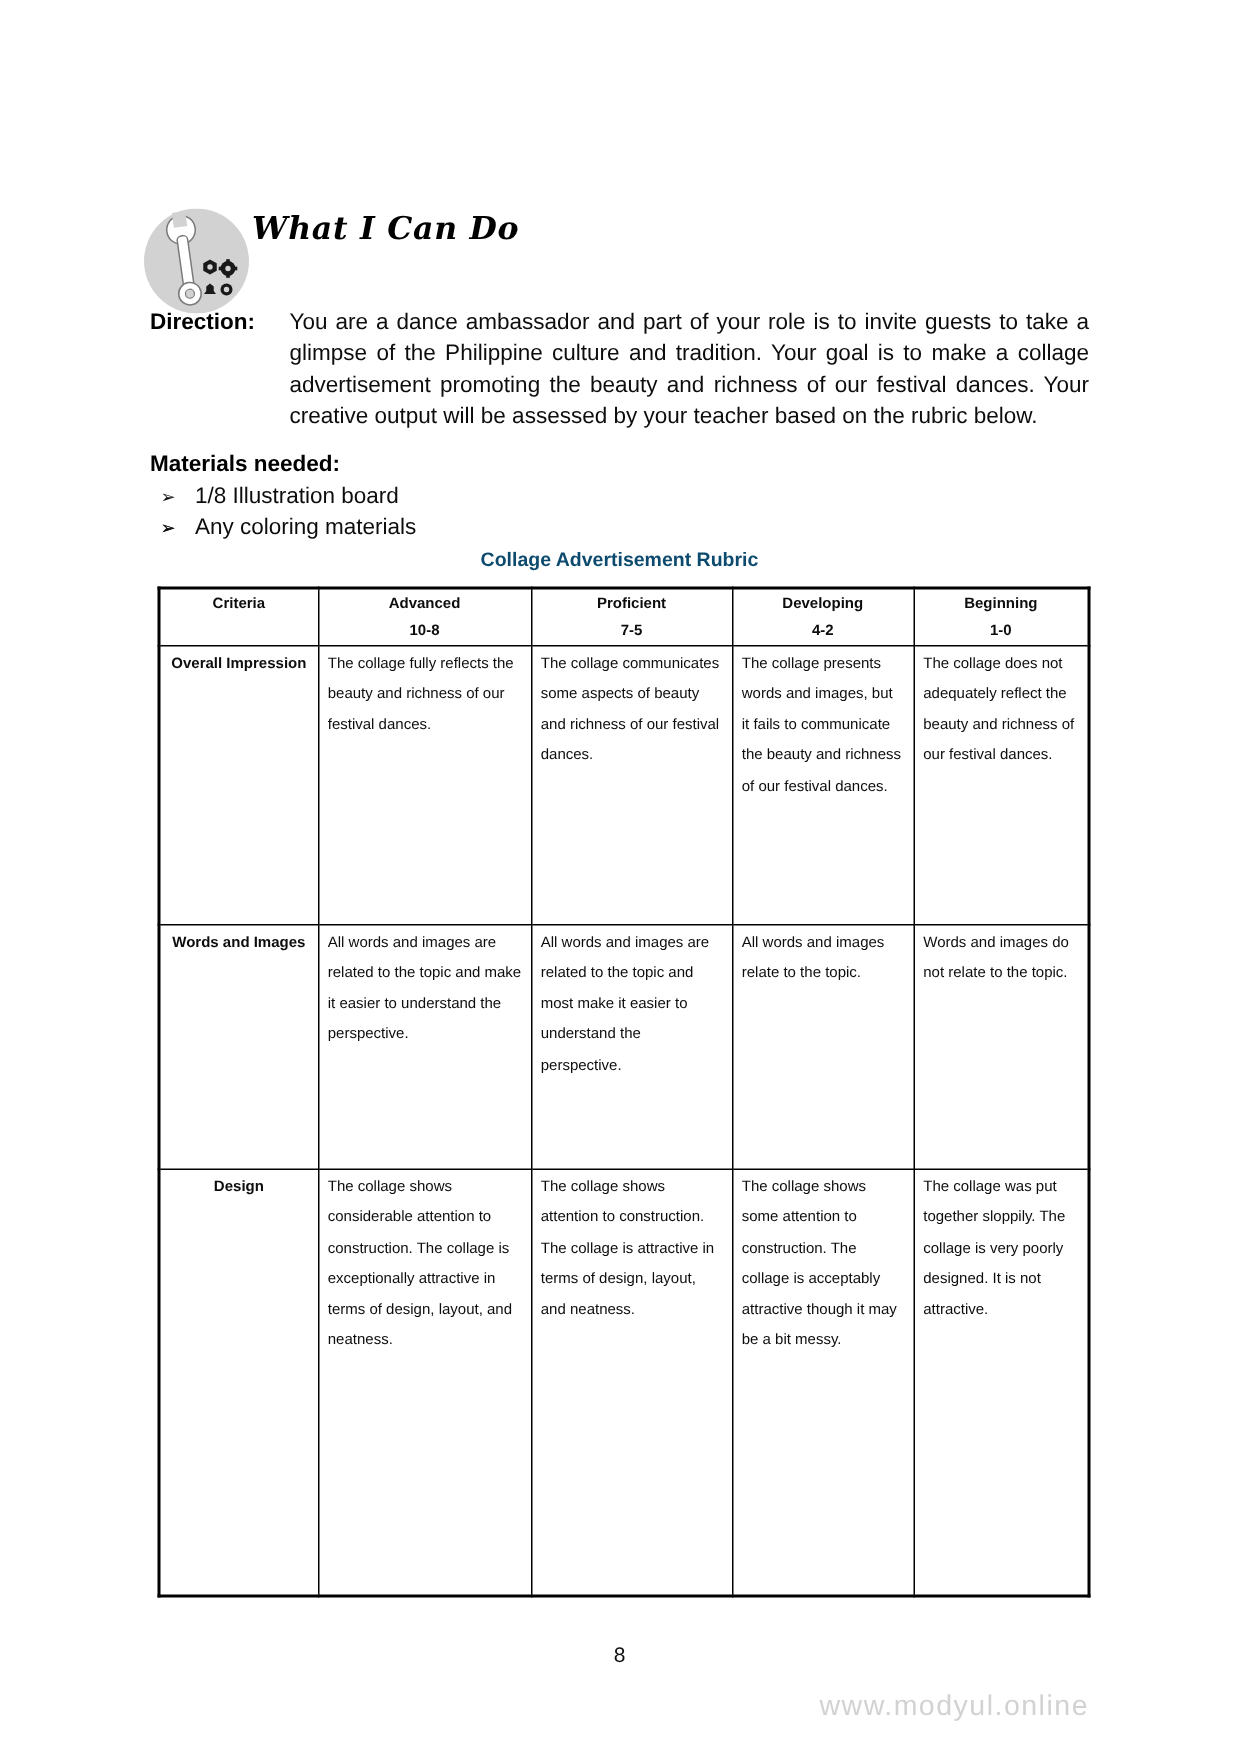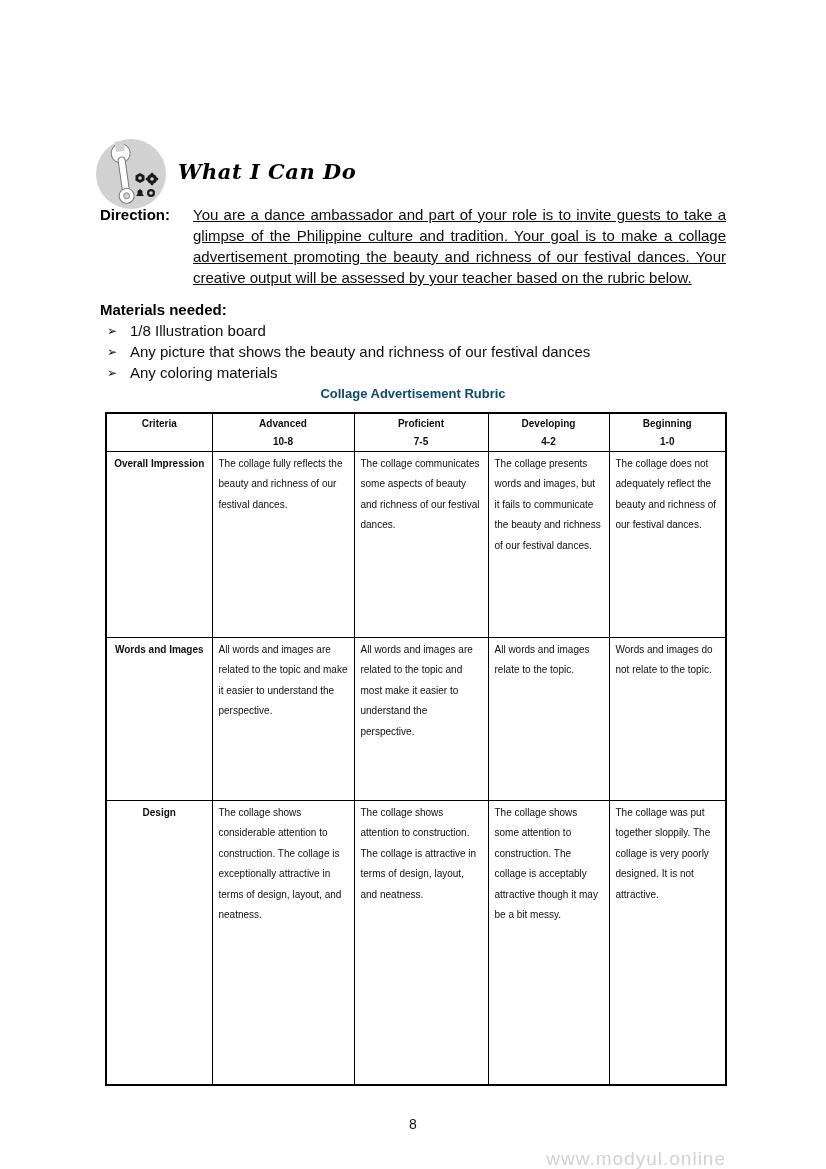--- a/index.html
+++ b/index.html
@@ -11,43 +11,41 @@
     margin: 0 auto;
     background: #ffffff;
     font-family: "Liberation Sans", "DejaVu Sans", sans-serif;
     font-size: 15px;
     color: #0d0d0d;
     padding: 0 100px;
     overflow: hidden;
   }
   .header-row {
     display: flex;
-    align-items: center;
-    gap: 12px;
+    gap: 2px;
     margin-top: 139px;
     margin-left: -4px;
     height: 70px;
   }
   .icon-circle svg { display: block; }
   .page-title {
     font-family: "DejaVu Serif", "Liberation Serif", serif;
     font-style: italic;
     font-weight: bold;
     font-size: 21px;
     letter-spacing: 0.5px;
     color: #000;
     padding-bottom: 6px;
   }
   .direction {
     margin: -5px 0 0 0;
     text-align: justify;
     line-height: 21px;
     padding-left: 93px;
     text-indent: -93px;
-    text-decoration: underline;
   }
   .direction-label {
     display: inline-block;
     width: 93px;
     text-indent: 0;
     font-weight: bold;
     color: #000;
   }
   .materials-heading {
     font-weight: bold;
@@ -155,21 +153,20 @@
   <p class="direction"><span class="direction-label">Direction:</span><span>You are a dance ambassador and part of your role is to invite guests to take a glimpse of the Philippine culture and tradition. Your goal is to make a collage advertisement promoting the beauty and richness of our festival dances. Your creative output will be assessed by your teacher based on the rubric below.</span></p>
 
   <div class="materials-heading">Materials needed:</div>
   <ul class="materials-list">
     <li>
       <span class="bullet">➢</span>
       <span>1/8 Illustration board</span>
     </li>
     <li>
       <span class="bullet">➢</span>
-      <span>Any picture that shows the beauty and richness of our festival dances</span>
     </li>
     <li>
       <span class="bullet">➢</span>
       <span>Any coloring materials</span>
     </li>
   </ul>
 
   <div class="rubric-title">Collage Advertisement Rubric</div>
 
   <table class="rubric">

